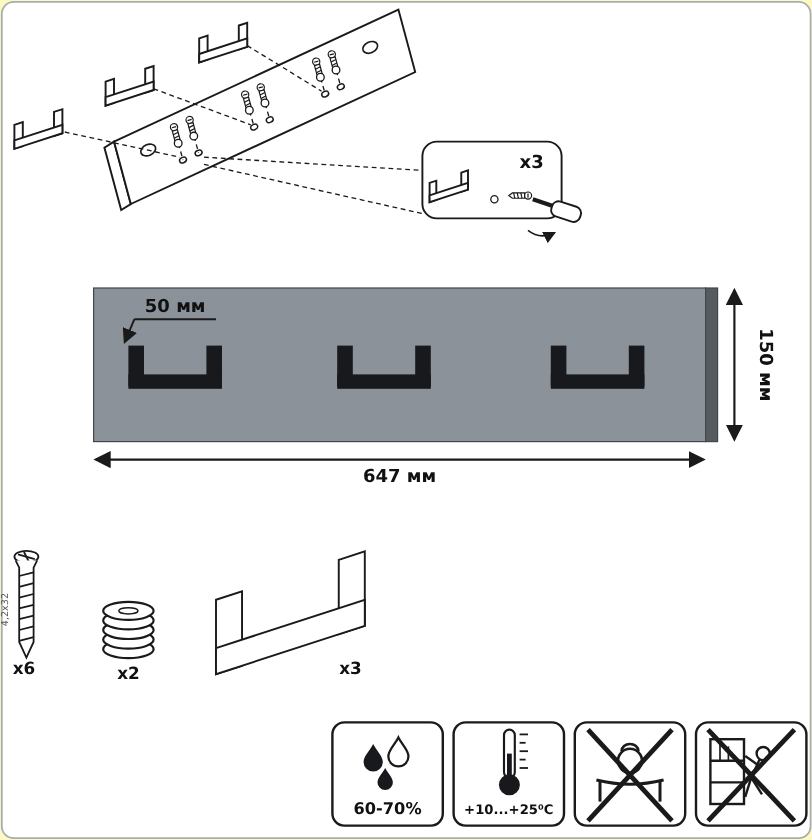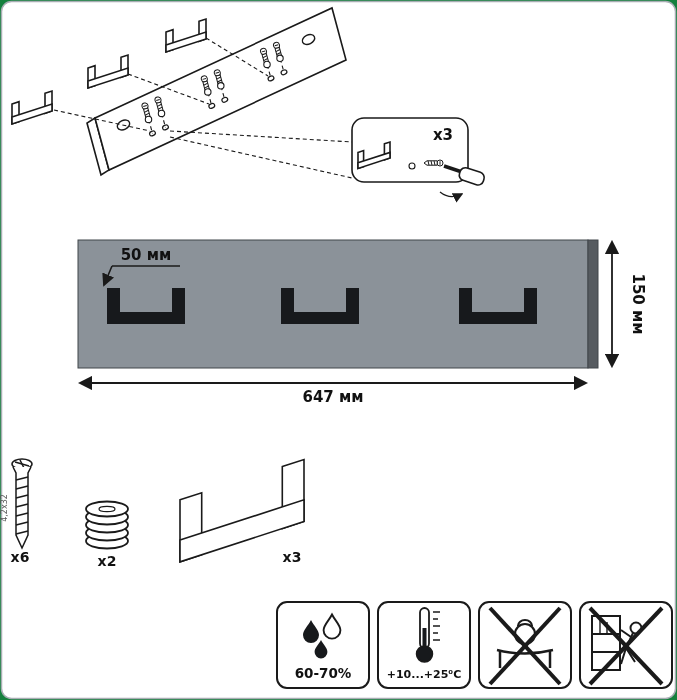--- a/index.html
+++ b/index.html
@@ -1,16 +1,16 @@
 <!DOCTYPE html>
 <html><head>
 <meta charset="utf-8">
 <style>
   html,body{margin:0;padding:0;background:#ffffff;}
-  .sheet{position:relative;width:677px;height:700px;background:#15803d;overflow:hidden;
+  .sheet{position:relative;width:677px;height:700px;background:#fef9c3;overflow:hidden;
          font-family:"DejaVu Sans",sans-serif;}
   svg{display:block;}
   text{font-family:"DejaVu Sans",sans-serif;fill:#111;}
   .dim{font-size:15px;font-weight:700;}
   .count{font-size:14px;font-weight:700;}
   .callout-x{font-size:15px;font-weight:700;}
   .small-size{font-size:8px;fill:#555;}
   .care-big{font-size:13.5px;font-weight:700;}
   .care-small{font-size:11px;font-weight:700;}
 </style>

